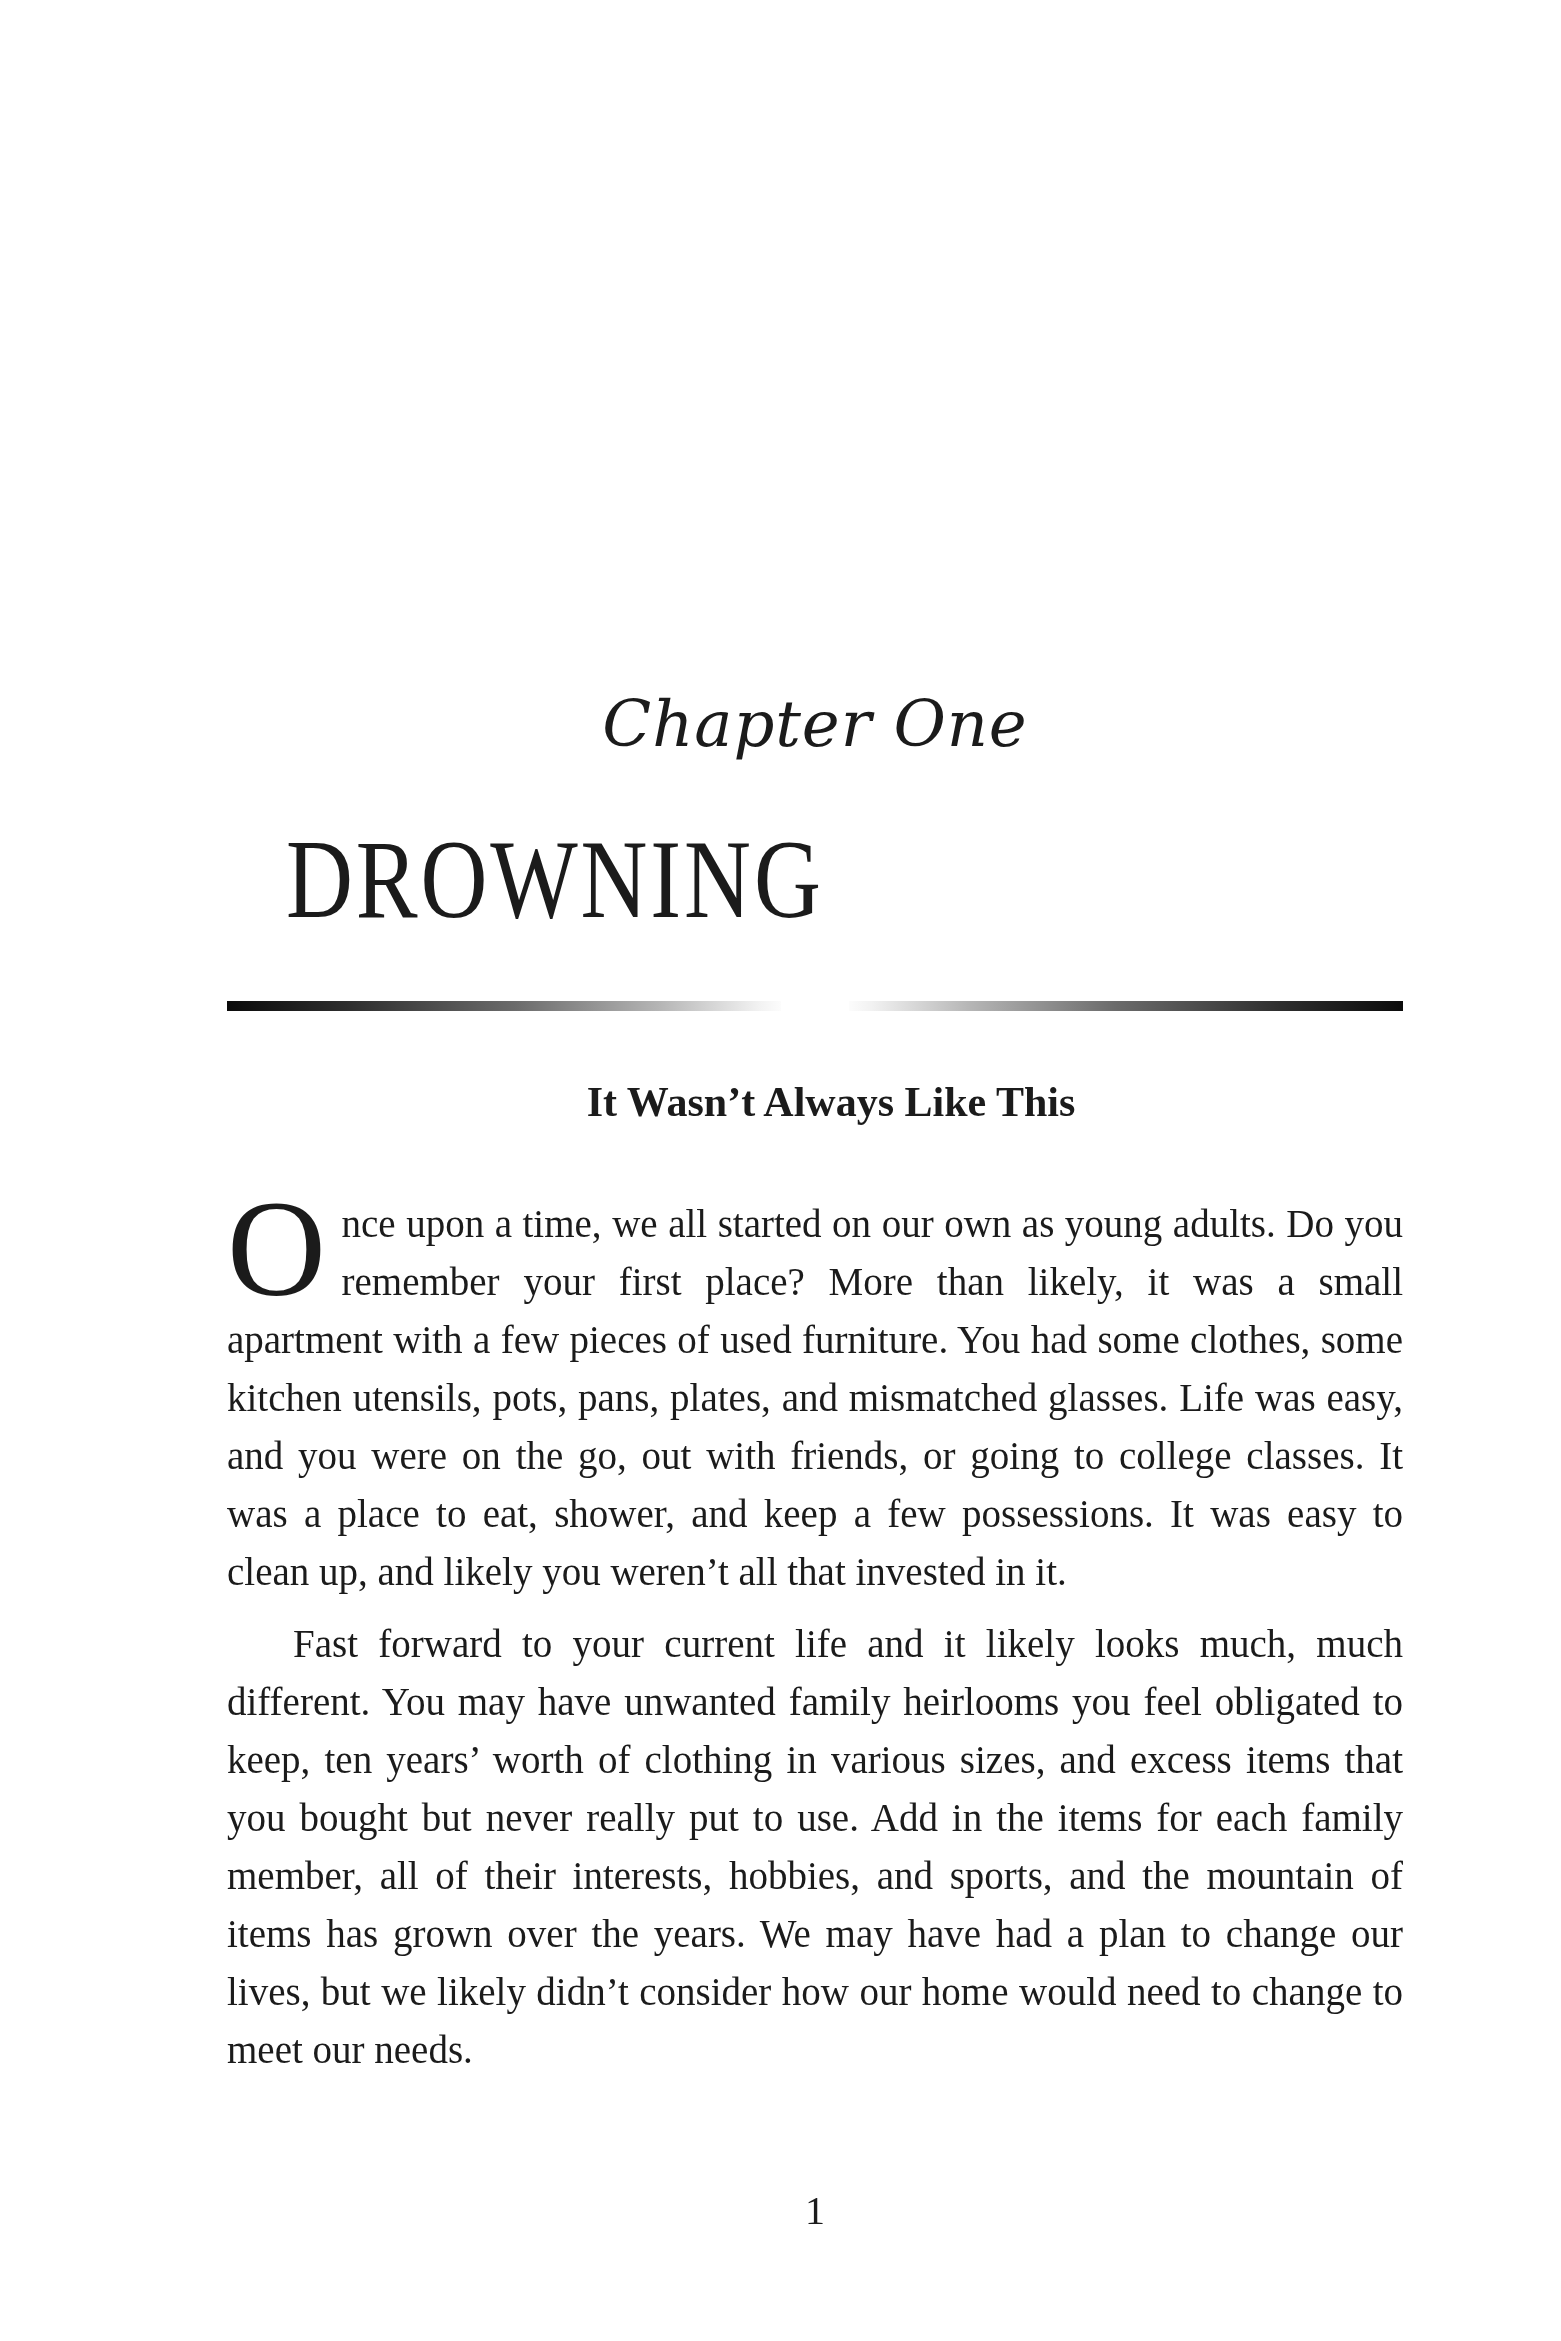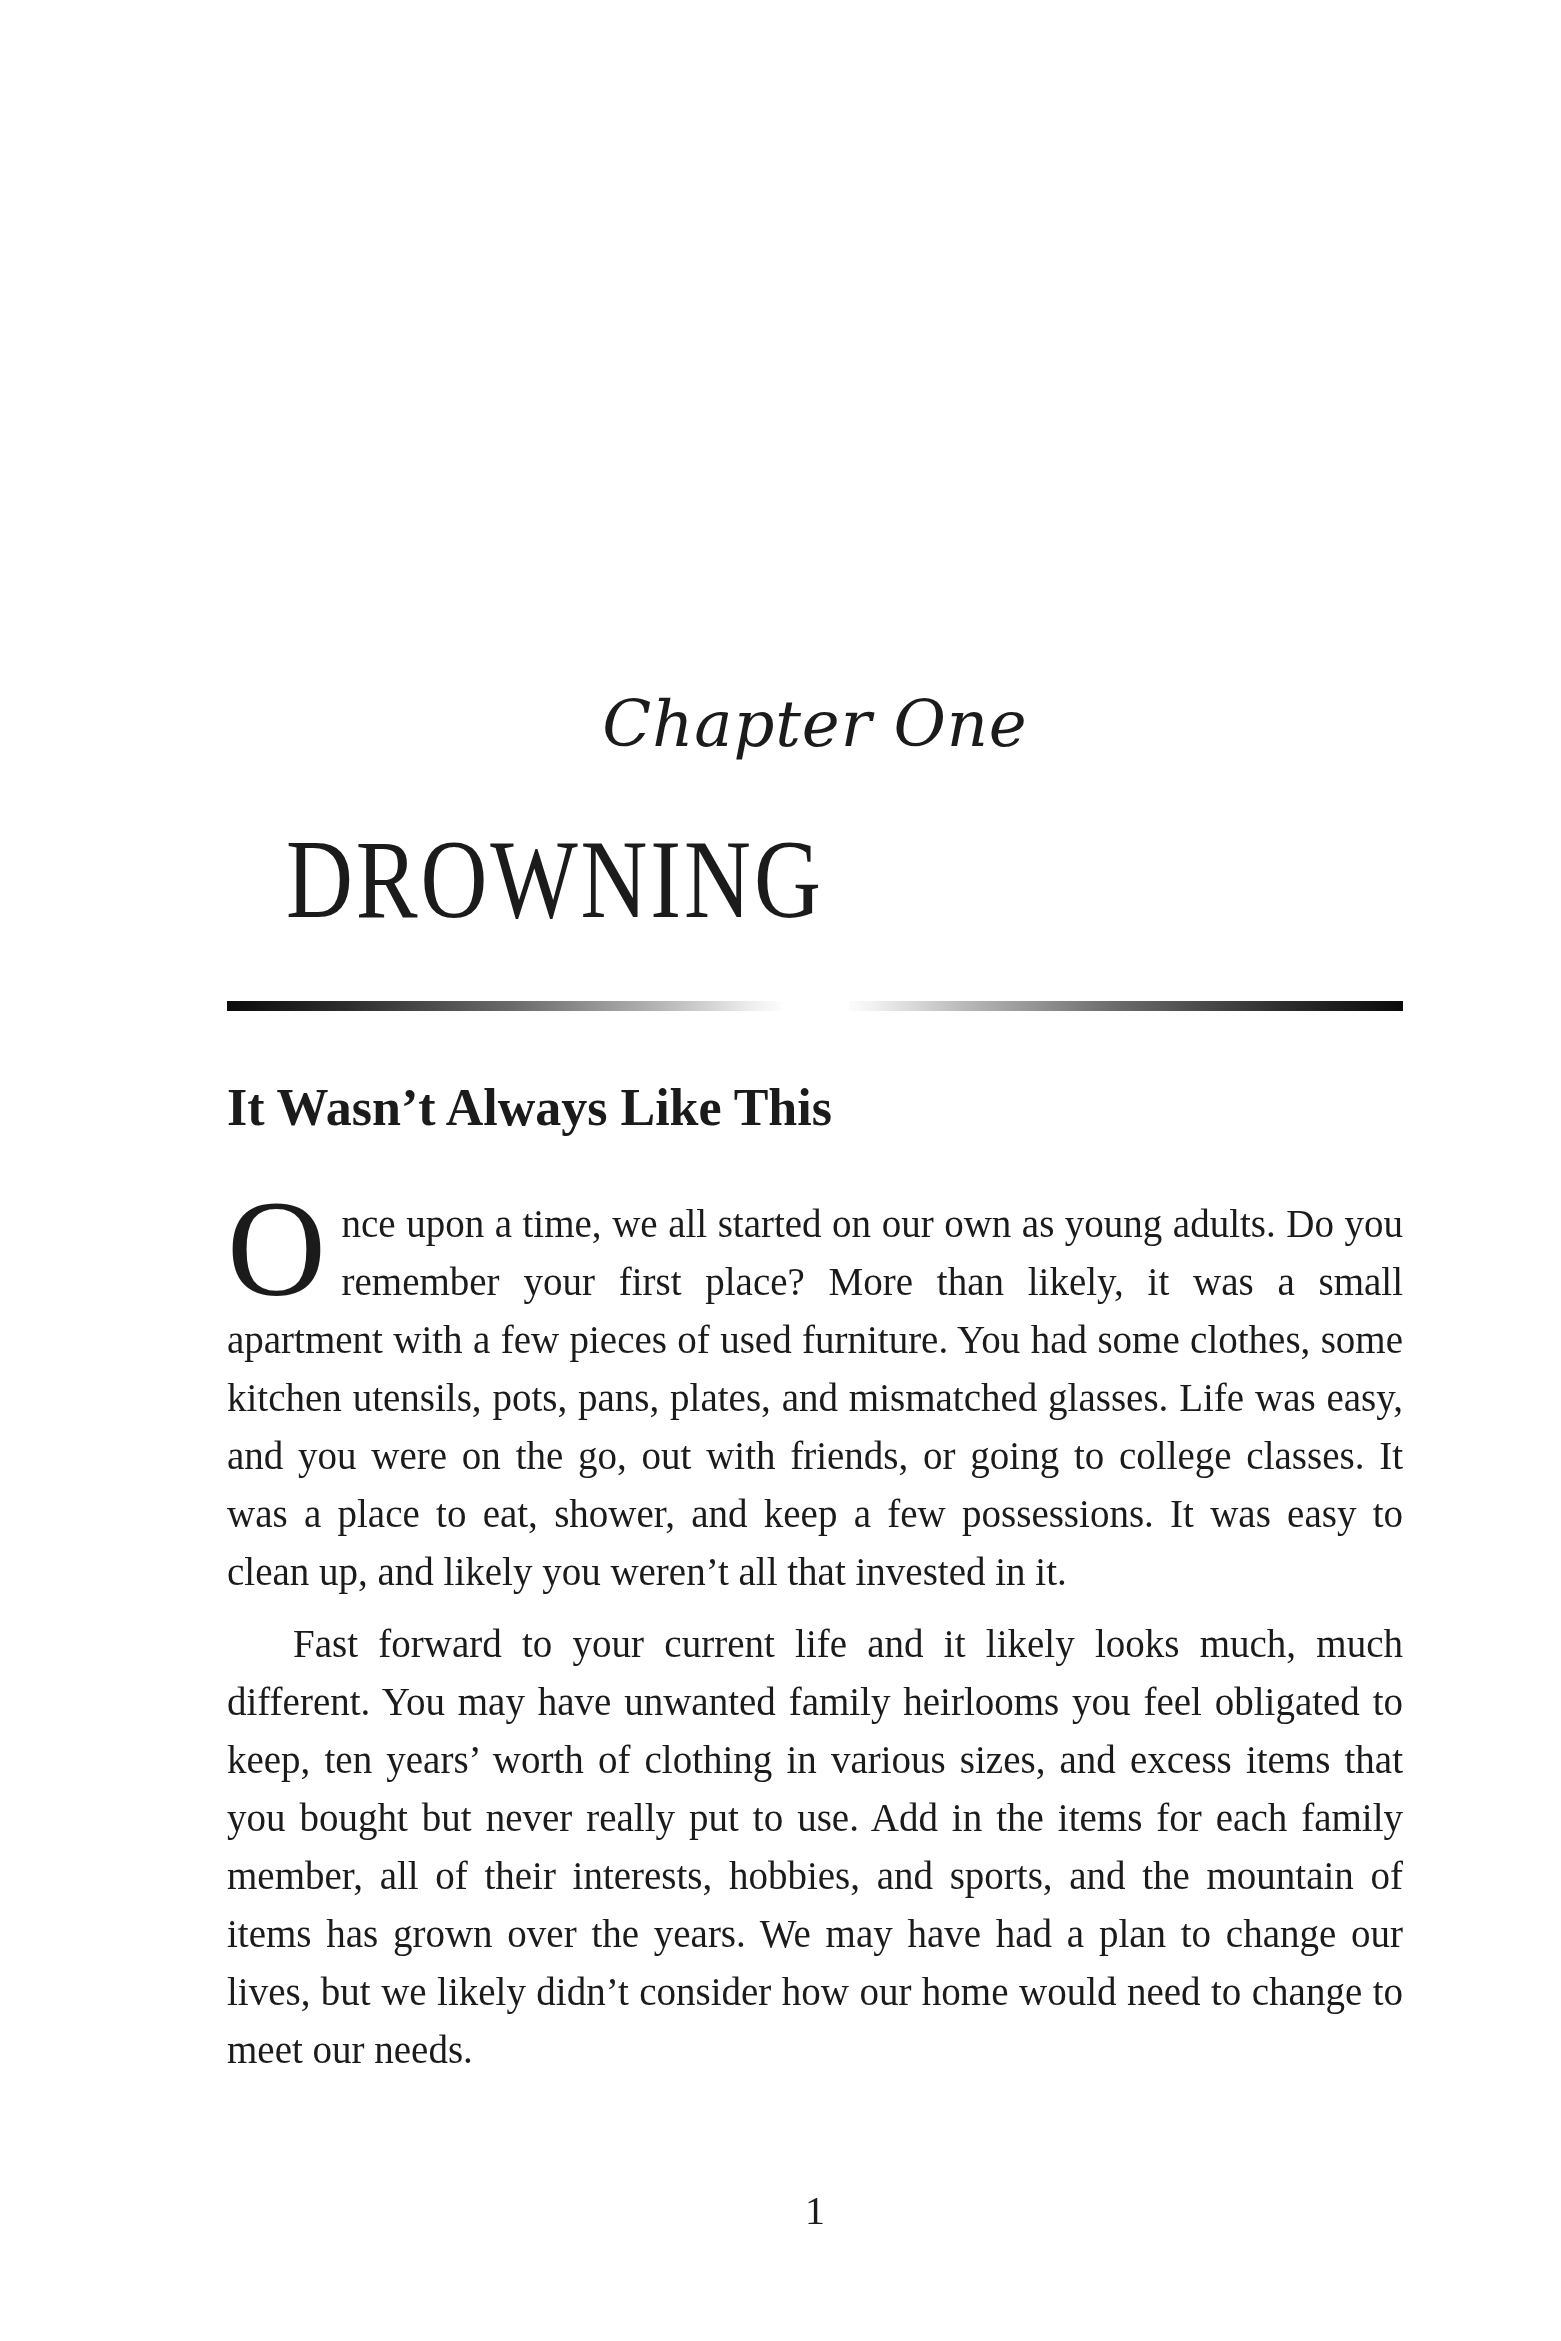--- a/index.html
+++ b/index.html
@@ -62,25 +62,25 @@
   .divider .rule { flex: 1; height: 10.4px; }
   .divider .rule-left {
     background: linear-gradient(90deg, #0b0b0b 0%, #2e2e2e 22%, #6b6b6b 52%, #b5b5b5 78%, #f2f2f2 96%, #fcfcfc 100%);
   }
   .divider .rule-right {
     background: linear-gradient(270deg, #0b0b0b 0%, #2e2e2e 22%, #6b6b6b 52%, #b5b5b5 78%, #f2f2f2 96%, #fcfcfc 100%);
   }
   .section-heading {
     position: absolute;
     top: 1077px;
-    left: 0;
+    left: 16px;
     width: 100%;
     margin: 0;
-    text-align: left;
-    font-size: 52px;
+    text-align: center;
+    font-size: 42px;
     font-weight: 700;
     line-height: 1.2;
     color: #1b1b1b;
   }
   .body-text {
     position: absolute;
     top: 1195px;
     left: 0;
     width: 100%;
   }

